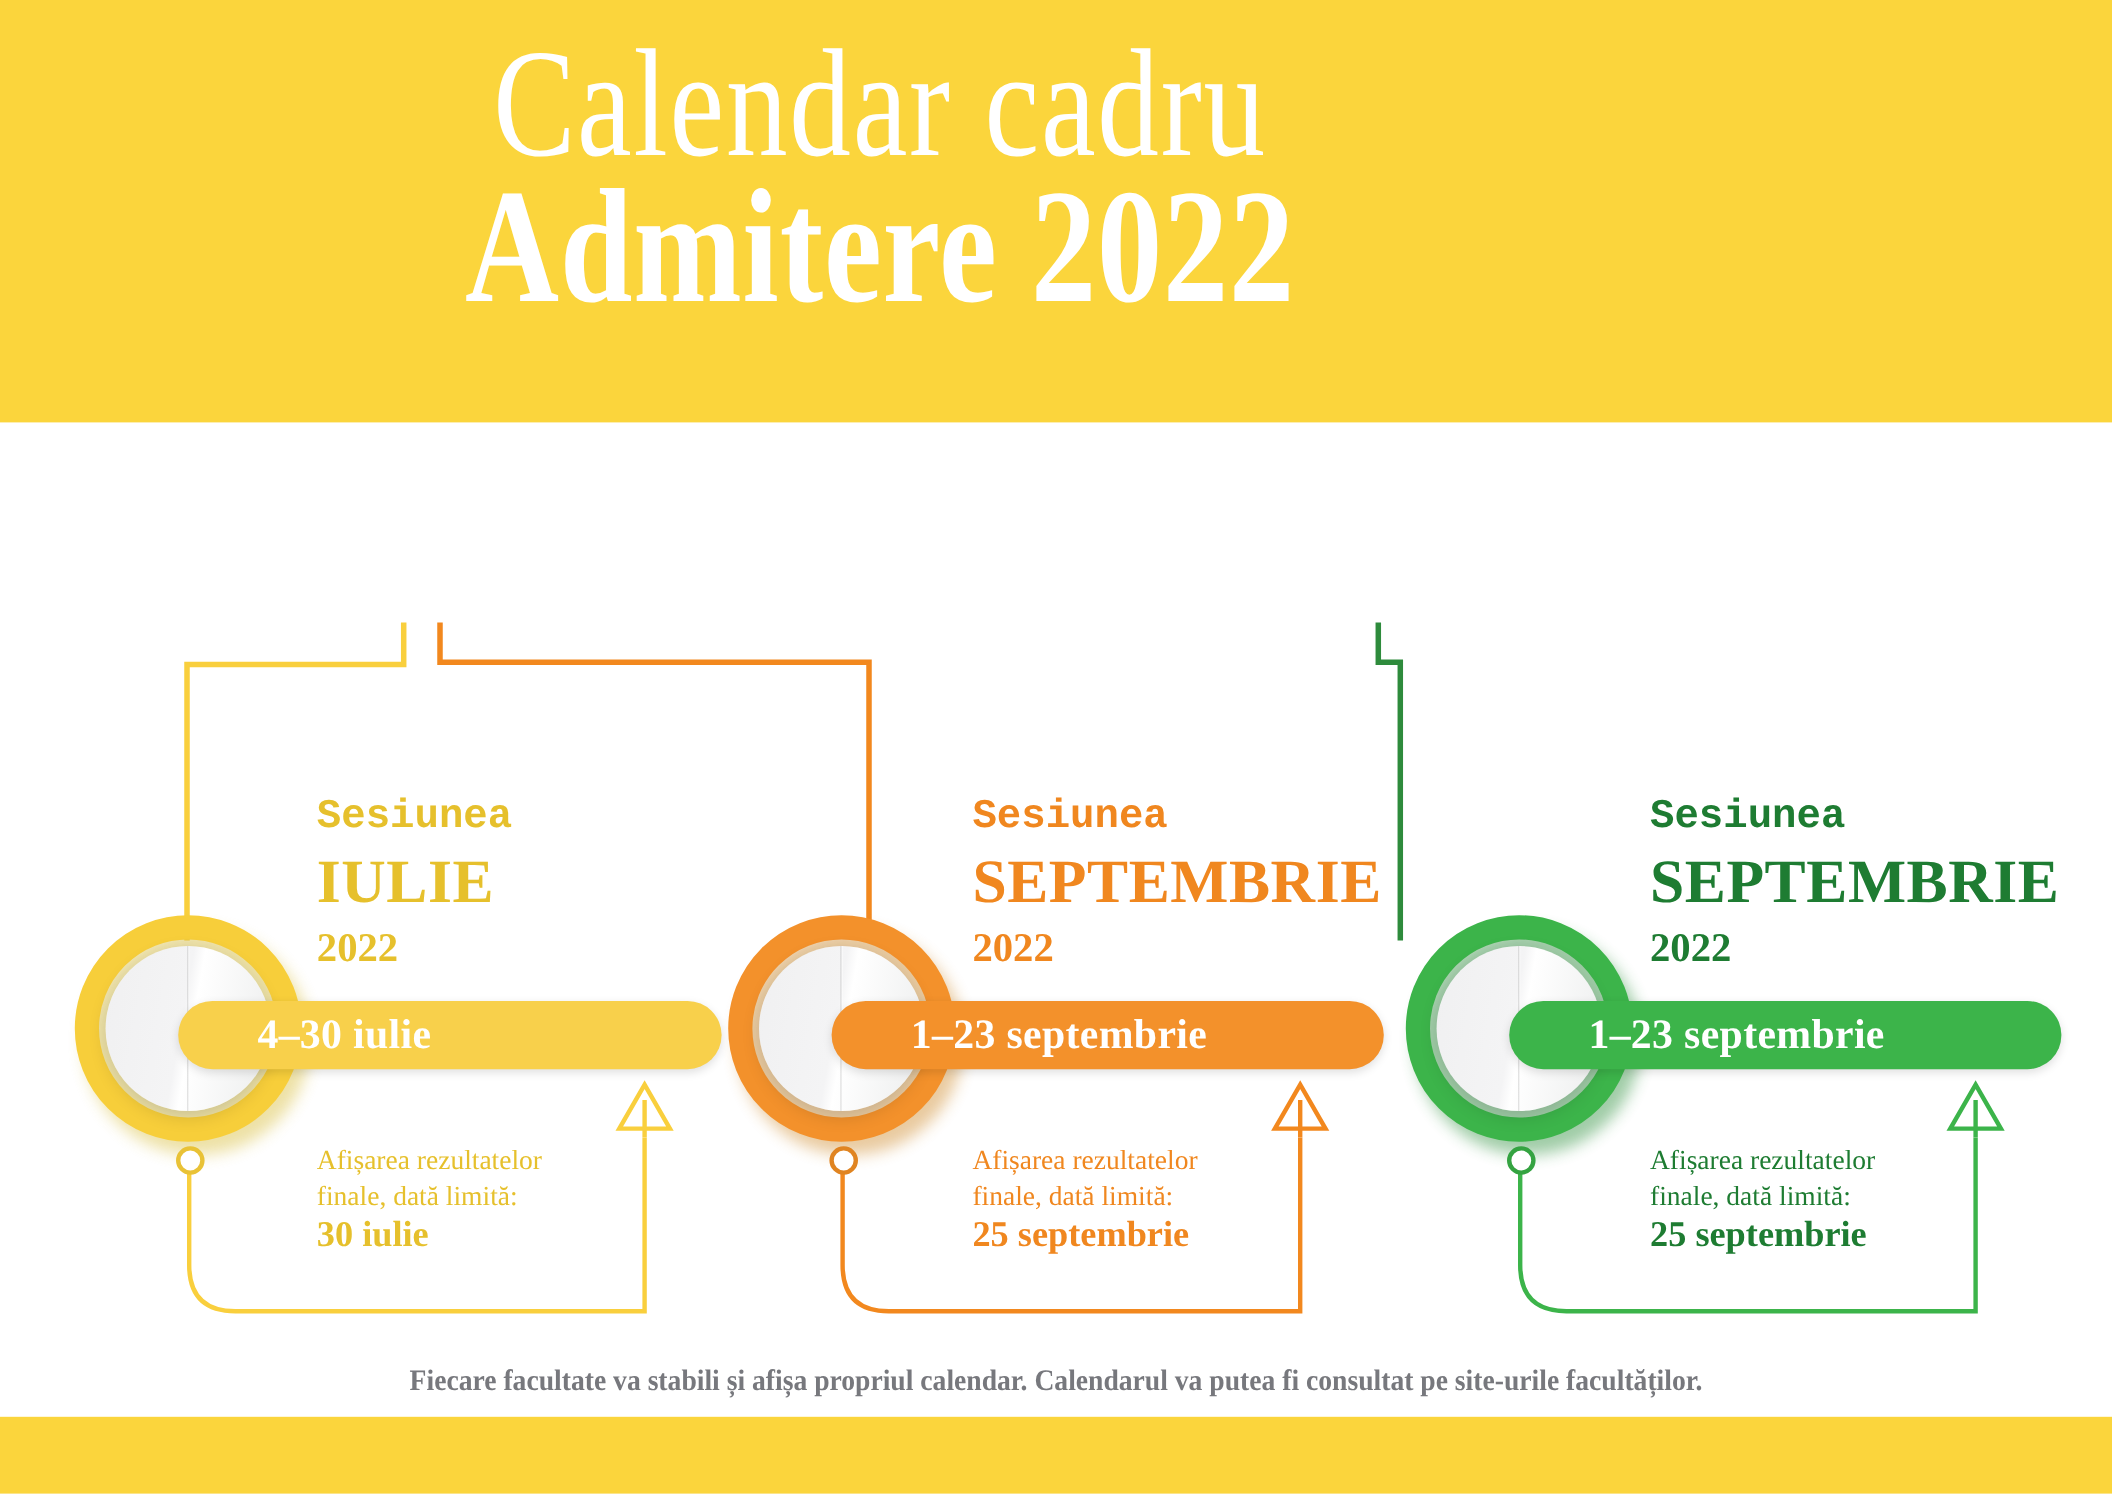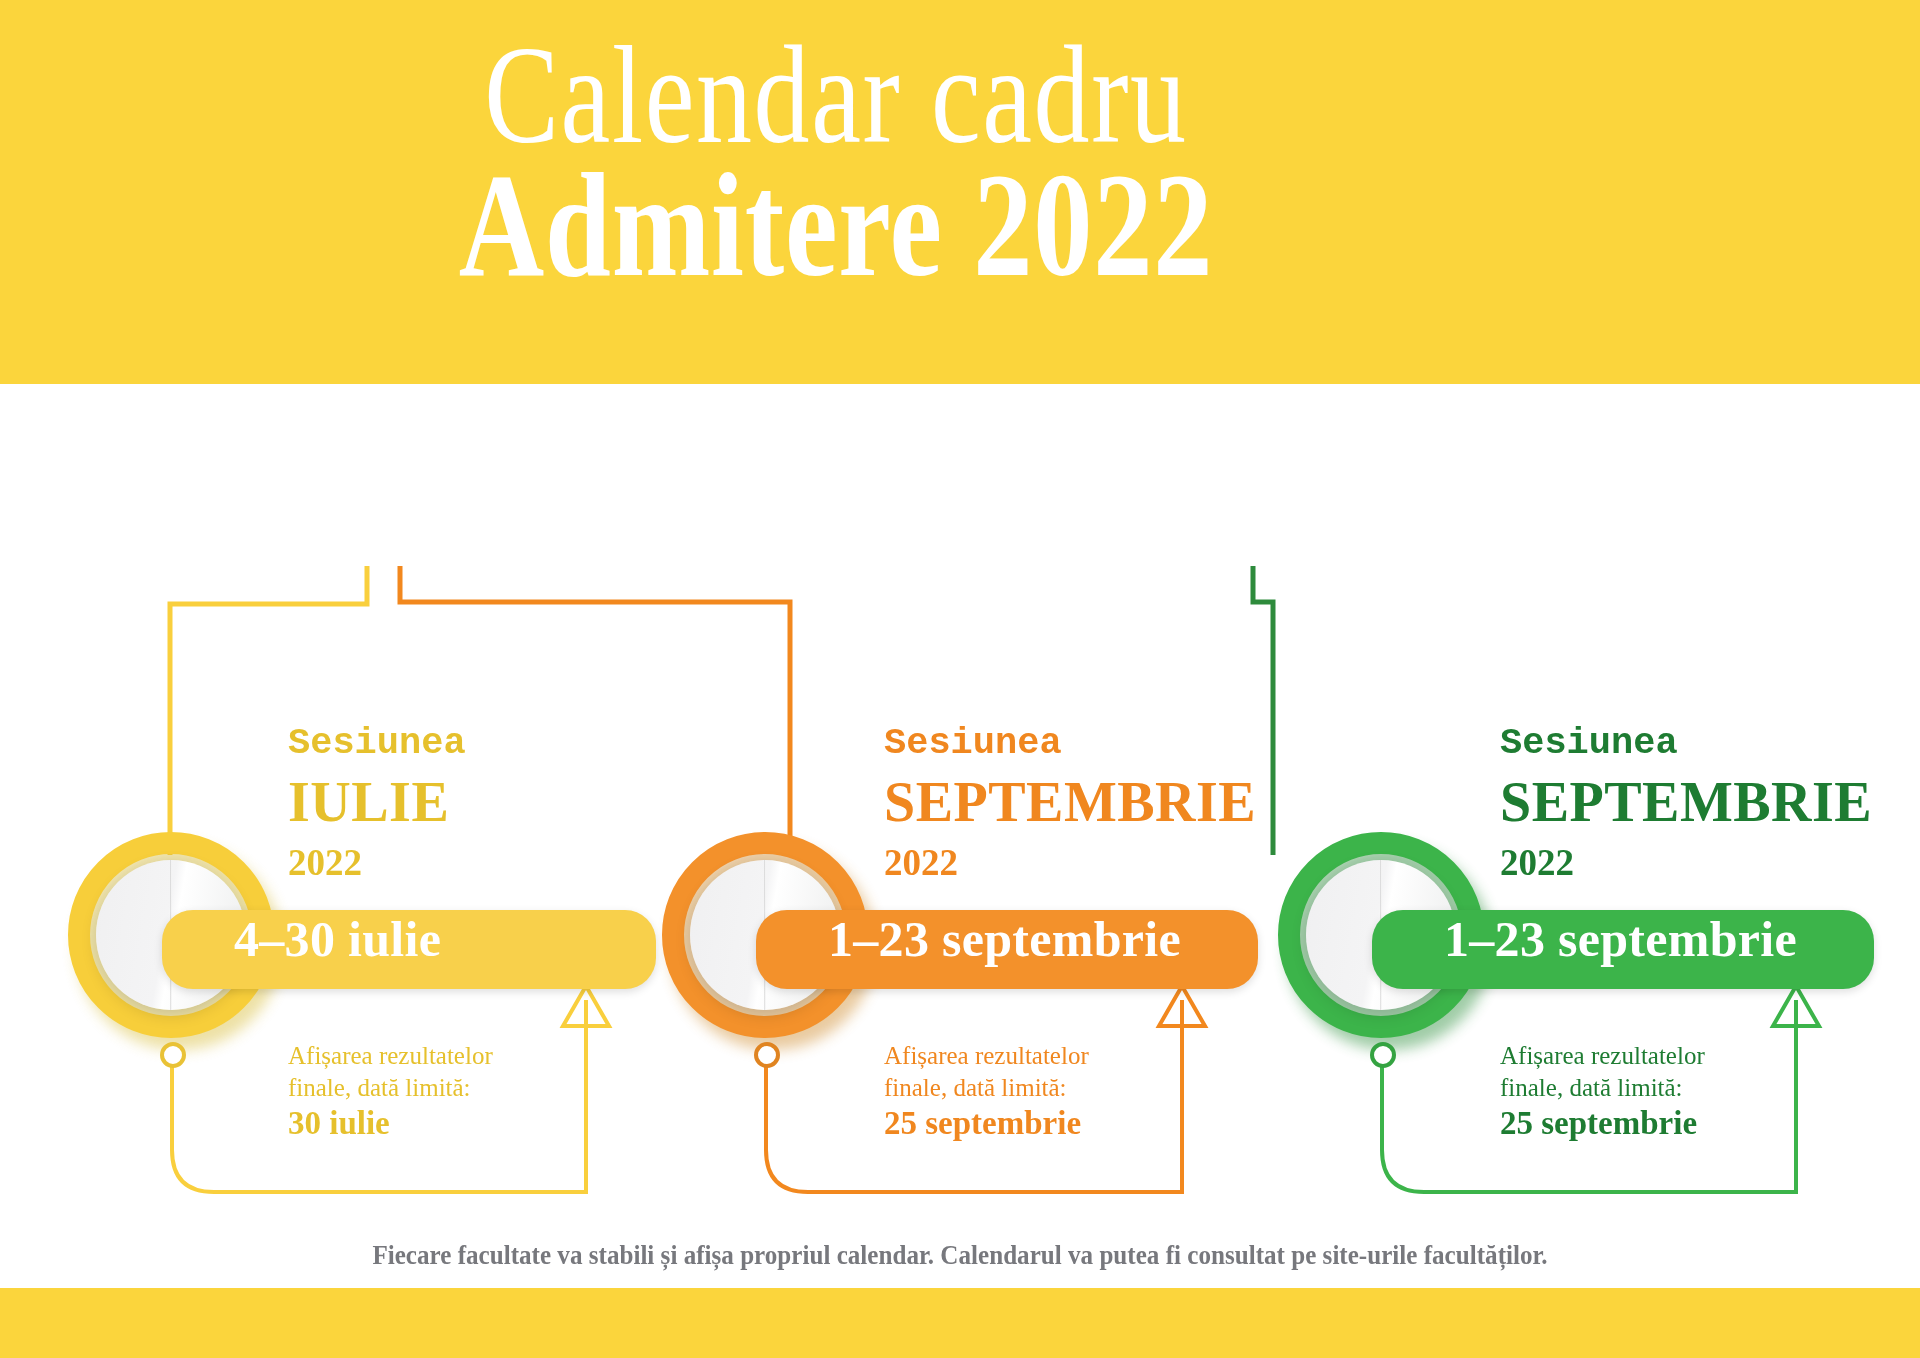--- a/index.html
+++ b/index.html
@@ -11,21 +11,21 @@
   }
   .stage{position:absolute;inset:0;width:1920px;height:1358px;}
 
   
   .header-band{
     position:absolute;left:0;top:0;width:1920px;height:384px;
     background:#FBD53C;
   }
   .title-wrap{
     position:absolute;left:0;top:28px;width:1600px;text-align:center;
-    color:#ffffff;line-height:0.95;padding-left:36px;
+    color:#ffffff;line-height:0.95;
   }
   .title-line1{
     font-size:140px;font-weight:400;letter-spacing:2px;
     transform:scaleX(0.80);transform-origin:center top;
     font-family:"Liberation Serif","DejaVu Serif",serif;
   }
   .title-line2{
     font-size:148px;font-weight:700;letter-spacing:1px;margin-top:-6px;
     transform:scaleX(0.80);transform-origin:center top;
     font-family:"Liberation Serif","DejaVu Serif",serif;
@@ -66,23 +66,23 @@
   .disc-fold{
     position:absolute;top:0;width:2px;height:150px;
     background:linear-gradient(to right,rgba(0,0,0,.14),rgba(255,255,255,.9));
   }
   .node{
     position:absolute;width:26px;height:26px;border-radius:50%;
     box-sizing:border-box;background:#ffffff;
   }
 
   .pill{
-    position:absolute;height:79px;border-radius:31px;
-    display:flex;
-    color:#ffffff;font-weight:700;font-size:50px;letter-spacing:0.3px;
+    position:absolute;height:62px;border-radius:31px;
+    display:flex;align-items:center;
+    color:#ffffff;font-weight:700;font-size:38px;letter-spacing:0.3px;
     box-shadow:0 3px 9px rgba(0,0,0,.13);
   }
   .pill span{display:block;}
 
   .sess-label{
     position:absolute;font-weight:700;line-height:1.28;white-space:nowrap;
   }
   .sess-label .l1{font-size:37px;font-family:Liberation Mono, monospace;}
   .sess-label .l2{font-size:56px;letter-spacing:0.5px;}
   .sess-label .l3{font-size:37px;}

